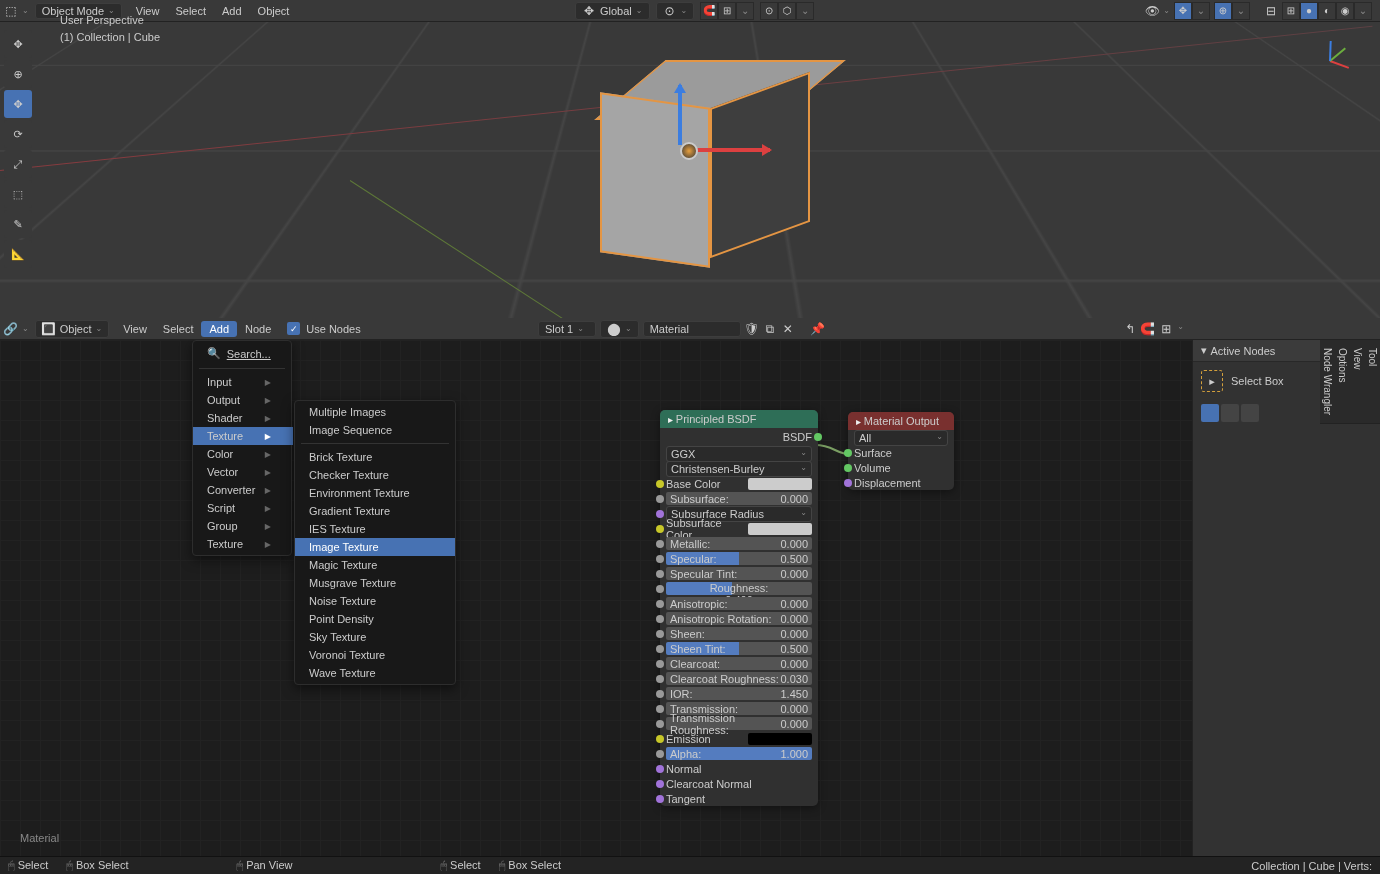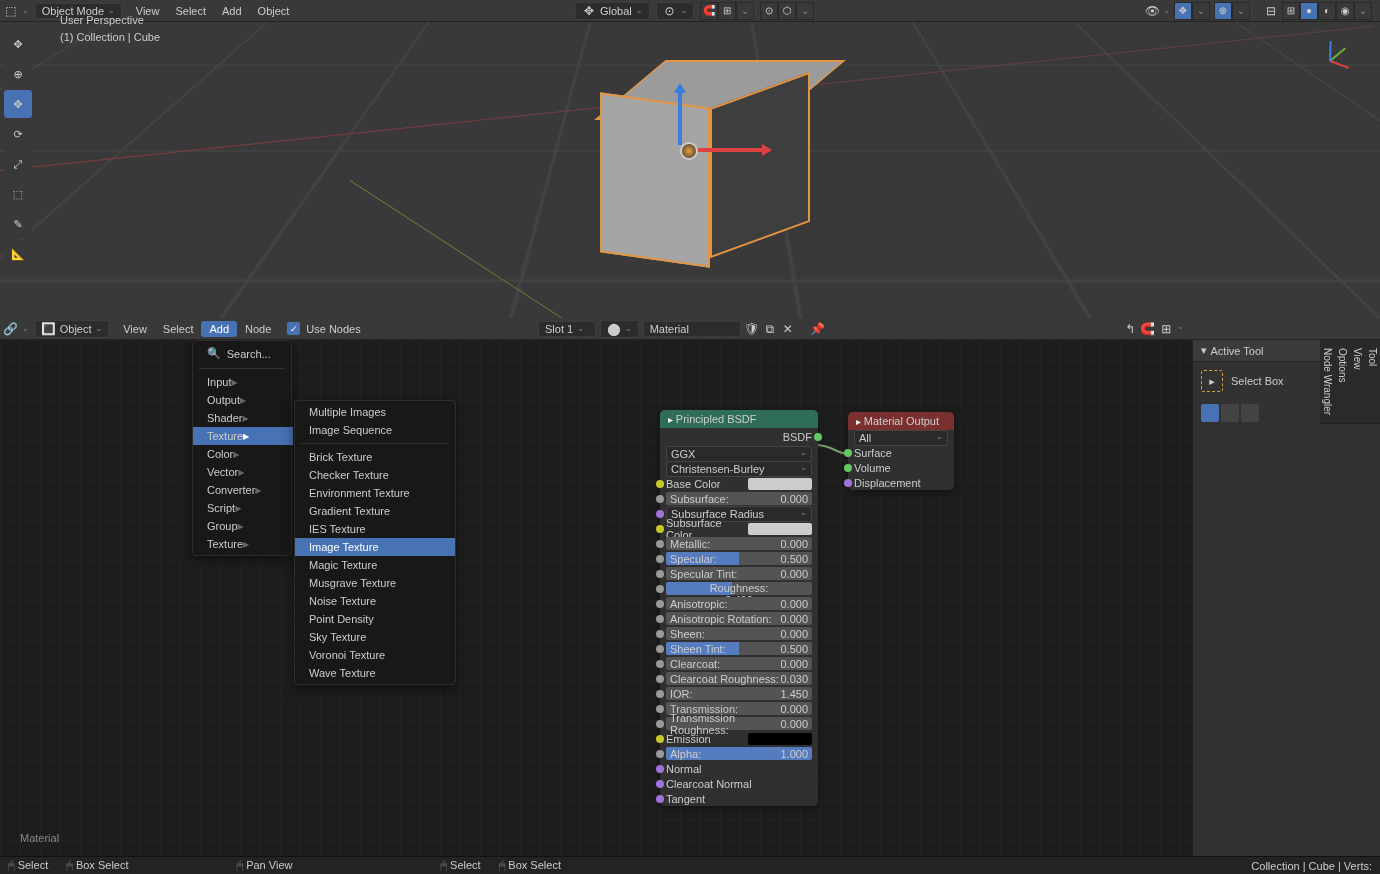--- a/index.html
+++ b/index.html
@@ -40,21 +40,21 @@
 #nodewrap { position:absolute; top:318px; left:0; right:0; bottom:18px; background:#1d1d1d; }
 #nodehdr { height:22px; background:#393939; display:flex; align-items:center; border-bottom:1px solid #222; }
 #nodegrid { position:absolute; top:22px; left:0; right:188px; bottom:0; background:
  linear-gradient(#222 1px,transparent 1px) 0 0/20px 20px,
  linear-gradient(90deg,#222 1px,transparent 1px) 0 0/20px 20px,
  #1d1d1d; overflow:hidden; }
 .matlbl { position:absolute; bottom:12px; left:20px; color:#888; }
 
 
 .menu { position:absolute; background:#181818; border:1px solid #2d2d2d; border-radius:4px; padding:2px 0; box-shadow:0 4px 12px rgba(0,0,0,.5); }
-.mitem { padding:3px 22px 3px 14px; display:flex; justify-content:flex-start; align-items:center; cursor:pointer; min-width:100px; }
+.mitem { padding:3px 22px 3px 14px; display:flex; justify-content:space-between; align-items:center; cursor:pointer; min-width:100px; }
 .mitem:hover,.mitem.hl { background:#4772b3; }
 .mitem.hl { color:#fff; }
 .msep { height:1px; background:#333; margin:4px 6px; }
 .srch { padding:4px 14px; display:flex; align-items:center; gap:6px; }
 .arr { font-size:8px; color:#666; }
 .mitem.hl .arr { color:#fff; }
 
 
 .node { position:absolute; background:#303030; border-radius:5px; font-size:10px; box-shadow:0 2px 8px rgba(0,0,0,.4); }
 .nhead { padding:3px 8px; border-radius:5px 5px 0 0; font-size:10px; color:#eee; }
@@ -412,21 +412,21 @@
           <div class="nrow">
             <span class="sock l c-p"></span>
             <span>Displacement</span>
           </div>
         </div>
     </div>
 
     <div class="menu" id="addmenu" style="left:192px;top:0;width:100px">
       <div class="srch">
           <span>🔍</span>
-          <span style="">Search...</span>
+          <span style="text-decoration:underline">Search...</span>
         </div>
       <div class="msep"></div>
       <div id="addmenu-cats">
           <div class="mitem">
             <span>Input</span>
             <span class="arr">▶</span>
           </div>
           <div class="mitem">
             <span>Output</span>
             <span class="arr">▶</span>
@@ -483,21 +483,21 @@
           <div class="mitem">Noise Texture</div>
           <div class="mitem">Point Density</div>
           <div class="mitem">Sky Texture</div>
           <div class="mitem">Voronoi Texture</div>
           <div class="mitem">Wave Texture</div>
         </div>
     </div>
   </div>
 
   <div id="sidepanel">
-    <div class="sphead">▾ <span>Active Tool</span><span style="margin-left:auto;color:#666">⠿</span></div>
+    <div class="sphead">▾ <span>Active Nodes</span><span style="margin-left:auto;color:#666">⠿</span></div>
     <div style="padding:8px;display:flex;align-items:center;gap:8px">
       <div style="width:22px;height:22px;border:1px dashed #d4a03c;border-radius:3px;display:flex;align-items:center;justify-content:center">▸</div>
       <span>Select Box</span>
     </div>
     <div style="padding:4px 8px;display:flex;gap:2px">
       <div style="width:18px;height:18px;background:#4772b3;border-radius:2px"></div>
       <div style="width:18px;height:18px;background:#444;border-radius:2px"></div>
       <div style="width:18px;height:18px;background:#444;border-radius:2px"></div>
     </div>
   </div>

